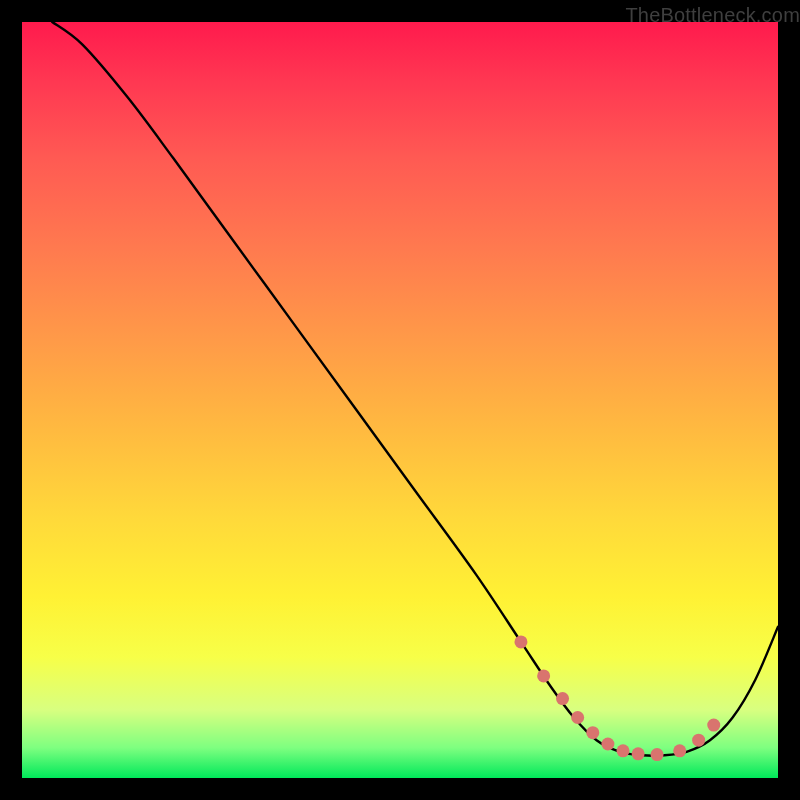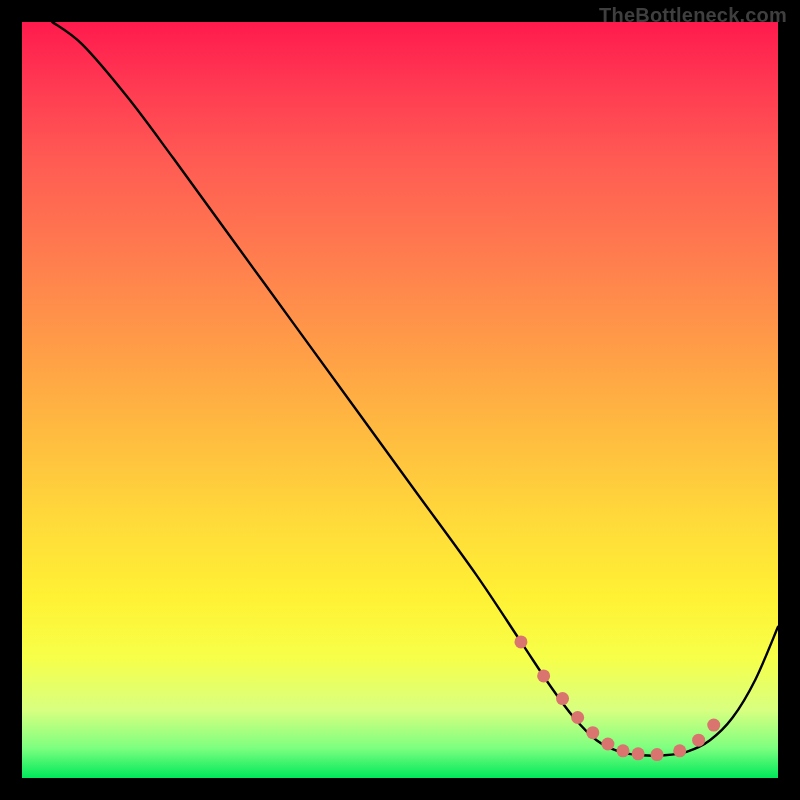--- a/index.html
+++ b/index.html
@@ -28,24 +28,24 @@
       #fff134 76%,
       #f7ff48 84%,
       #d8ff80 91%,
       #7eff80 96%,
       #00e85a 100%
     );
   }
   .watermark {
     position: absolute;
     top: 4px;
-    right: 13px;
+    right: 0;
     color: #3f3f3f;
     font-size: 20px;
-    font-weight: 700;
+    font-weight: 400;
     letter-spacing: 0.2px;
   }
   svg.curve {
     position: absolute;
     left: 0;
     top: 0;
     width: 756px;
     height: 756px;
     overflow: visible;
   }

